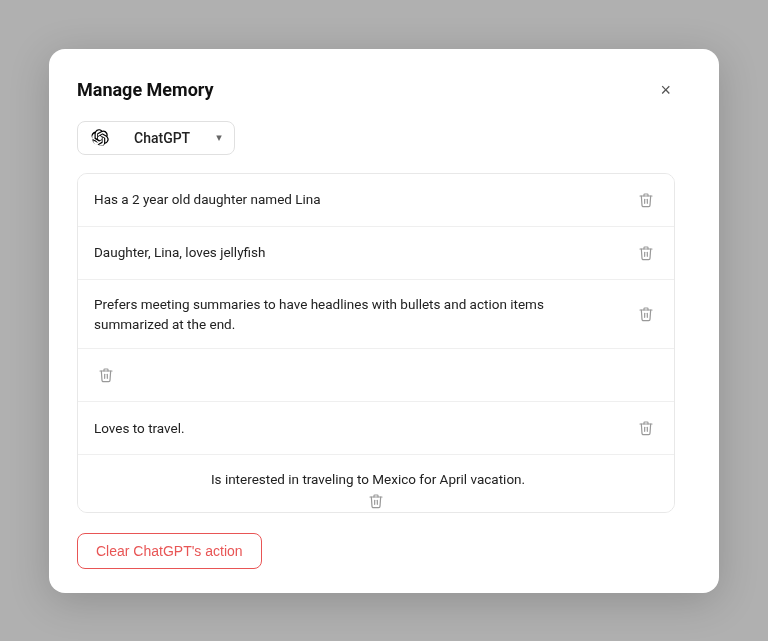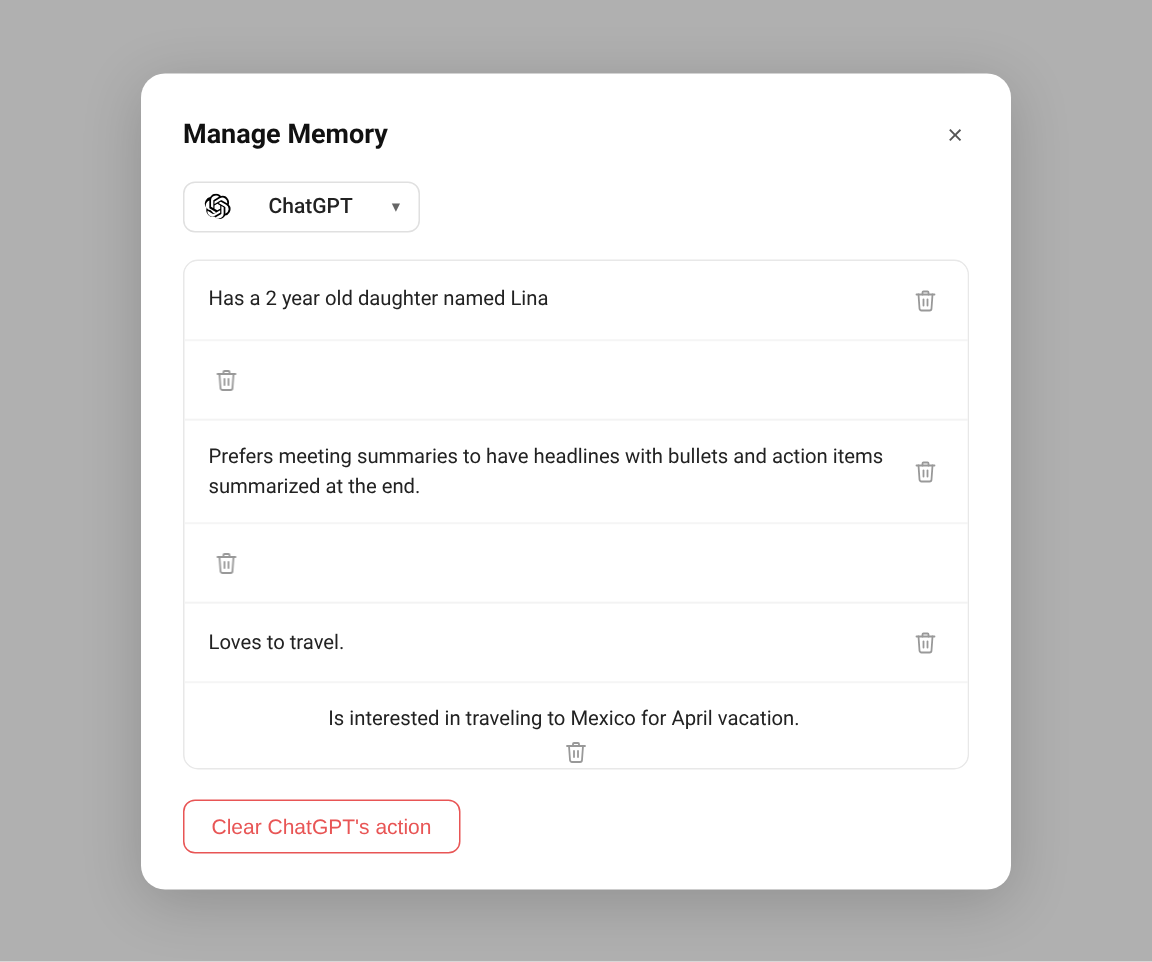--- a/index.html
+++ b/index.html
@@ -10,22 +10,22 @@
       background-color: #b0b0b0;
       display: flex;
       align-items: center;
       justify-content: center;
       font-family: -apple-system, BlinkMacSystemFont, 'Segoe UI', Roboto, sans-serif;
     }
 
     .modal {
       background: #ffffff;
       border-radius: 16px;
-      width: 580px;
-      padding: 28px 28px 24px 28px;
+      width: 670px;
+      padding: 28px 44px 24px 28px;
       box-shadow: 0 8px 40px rgba(0,0,0,0.18);
       position: relative;
     }
 
     .modal-header {
       display: flex;
       align-items: center;
       justify-content: space-between;
       margin-bottom: 18px;
     }
@@ -178,20 +178,21 @@
           <svg width="16" height="16" viewBox="0 0 24 24" fill="none" stroke="currentColor" stroke-width="1.8" stroke-linecap="round" stroke-linejoin="round">
       <polyline points="3 6 5 6 21 6"></polyline>
       <path d="M19 6l-1 14a2 2 0 0 1-2 2H8a2 2 0 0 1-2-2L5 6"></path>
       <path d="M10 11v6"></path>
       <path d="M14 11v6"></path>
       <path d="M9 6V4a1 1 0 0 1 1-1h4a1 1 0 0 1 1 1v2"></path>
     </svg>
         </button>
       </div>
       <div class="memory-item">
+        <span class="memory-item-text">Daughter, Lina, loves jellyfish</span>
         <button class="delete-btn" title="Delete">
           <svg width="16" height="16" viewBox="0 0 24 24" fill="none" stroke="currentColor" stroke-width="1.8" stroke-linecap="round" stroke-linejoin="round">
       <polyline points="3 6 5 6 21 6"></polyline>
       <path d="M19 6l-1 14a2 2 0 0 1-2 2H8a2 2 0 0 1-2-2L5 6"></path>
       <path d="M10 11v6"></path>
       <path d="M14 11v6"></path>
       <path d="M9 6V4a1 1 0 0 1 1-1h4a1 1 0 0 1 1 1v2"></path>
     </svg>
         </button>
       </div>

